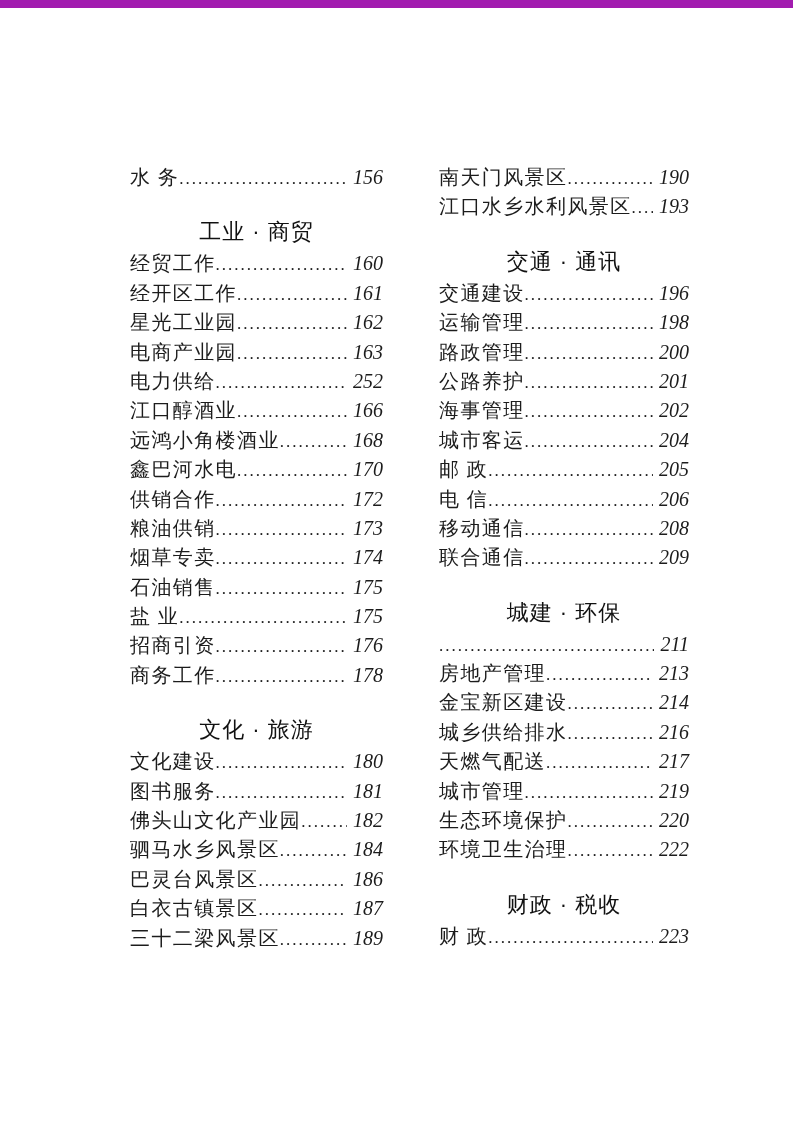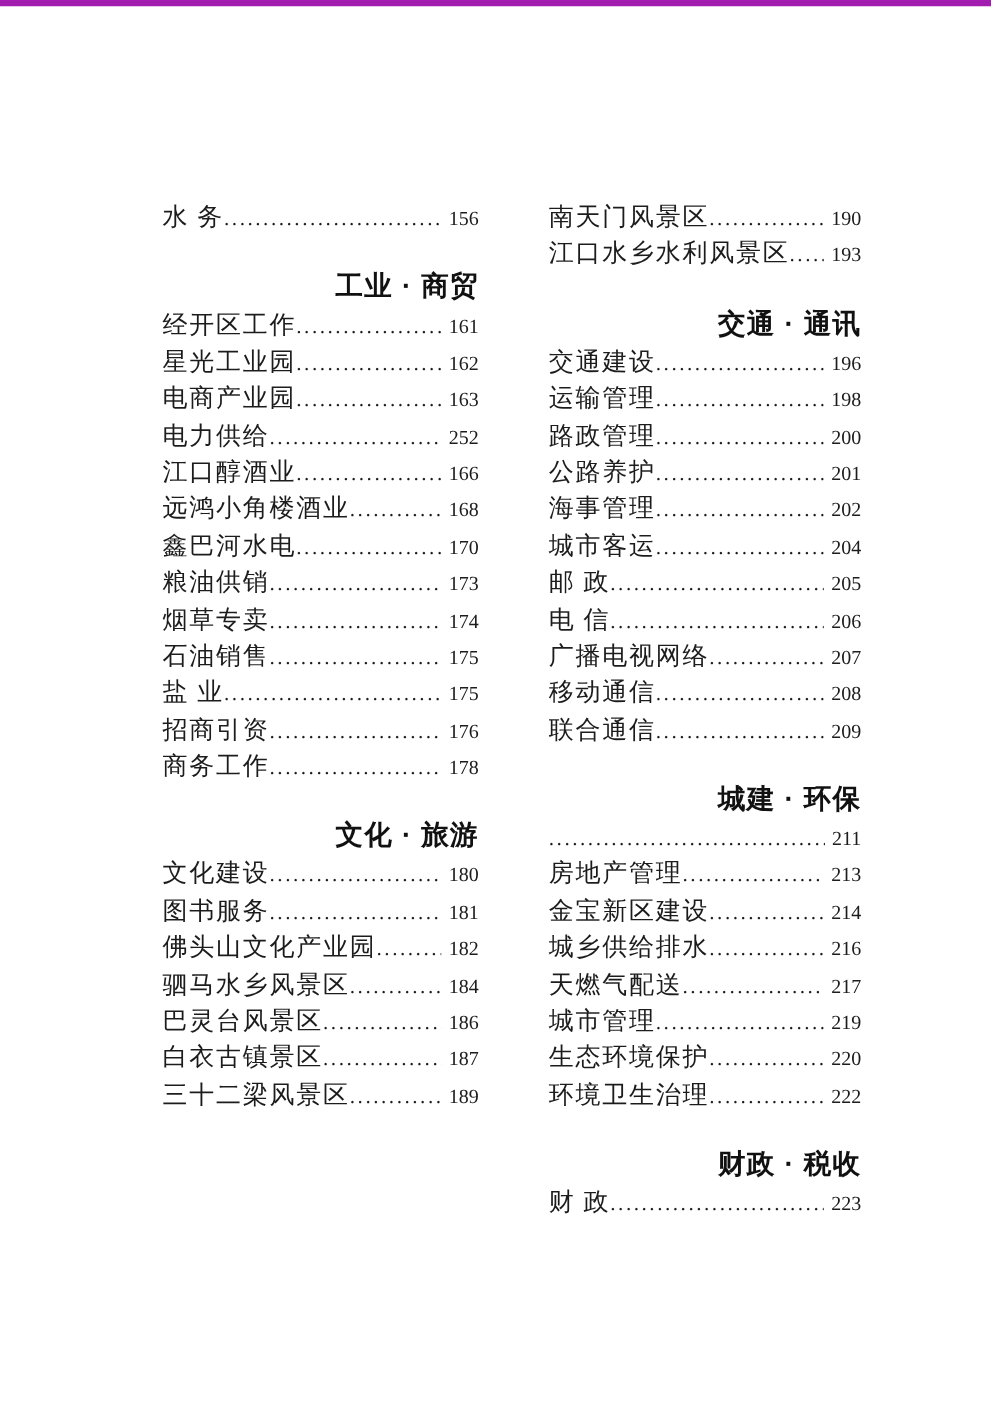--- a/index.html
+++ b/index.html
@@ -9,21 +9,21 @@
     background: #ffffff;
   }
   .page {
     position: relative;
     width: 793px;
     height: 1122px;
     background: #ffffff;
     overflow: hidden;
     font-family: "Liberation Serif", "DejaVu Serif", serif;
     color: #1c1c1c;
-    border-top: 5px solid #a21caf;
+    border-top: 8px solid #a21caf;
     box-sizing: border-box;
   }
   .columns {
     position: absolute;
     top: 155px;
     left: 130px;
     display: flex;
     gap: 56px;
   }
   .column {
@@ -51,48 +51,54 @@
     font-size: 17px;
     letter-spacing: 2px;
     color: #1c1c1c;
   }
   .entry .leader::after {
     content: "...................................................................................";
   }
   .entry .pagenum {
     flex: 0 0 auto;
     margin-left: 6px;
-    font-size: 16px;
+    font-size: 20px;
+    font-style: italic;
   }
 
   .section-header {
     font-family: "Liberation Sans", "DejaVu Sans", sans-serif;
-    font-weight: 700;
+    font-weight: 400;
     font-size: 22px;
     letter-spacing: 1px;
-    text-align: right;
+    text-align: center;
     height: 34px;
     line-height: 34px;
     margin-top: 23px;
     color: #111111;
   }
 </style>
 </head>
 <body>
 
 <div class="page">
   <div class="columns">
     <div class="column left">
         <div class="entry">
     <span class="title">水 务</span>
     <span class="leader"></span>
     <span class="pagenum">156</span>
   </div>
         <div class="section-header">工业 · 商贸</div>
         <div class="entry">
+    <span class="title">经贸工作</span>
+    <span class="leader"></span>
+    <span class="pagenum">160</span>
+  </div>
+        <div class="entry">
     <span class="title">经开区工作</span>
     <span class="leader"></span>
     <span class="pagenum">161</span>
   </div>
         <div class="entry">
     <span class="title">星光工业园</span>
     <span class="leader"></span>
     <span class="pagenum">162</span>
   </div>
         <div class="entry">
@@ -112,20 +118,25 @@
   </div>
         <div class="entry">
     <span class="title">远鸿小角楼酒业</span>
     <span class="leader"></span>
     <span class="pagenum">168</span>
   </div>
         <div class="entry">
     <span class="title">鑫巴河水电</span>
     <span class="leader"></span>
     <span class="pagenum">170</span>
+  </div>
+        <div class="entry">
+    <span class="title">供销合作</span>
+    <span class="leader"></span>
+    <span class="pagenum">172</span>
   </div>
         <div class="entry">
     <span class="title">粮油供销</span>
     <span class="leader"></span>
     <span class="pagenum">173</span>
   </div>
         <div class="entry">
     <span class="title">烟草专卖</span>
     <span class="leader"></span>
     <span class="pagenum">174</span>
@@ -231,25 +242,20 @@
   </div>
         <div class="entry">
     <span class="title">邮 政</span>
     <span class="leader"></span>
     <span class="pagenum">205</span>
   </div>
         <div class="entry">
     <span class="title">电 信</span>
     <span class="leader"></span>
     <span class="pagenum">206</span>
-  </div>
-        <div class="entry">
-    <span class="title">广播电视网络</span>
-    <span class="leader"></span>
-    <span class="pagenum">207</span>
   </div>
         <div class="entry">
     <span class="title">移动通信</span>
     <span class="leader"></span>
     <span class="pagenum">208</span>
   </div>
         <div class="entry">
     <span class="title">联合通信</span>
     <span class="leader"></span>
     <span class="pagenum">209</span>

